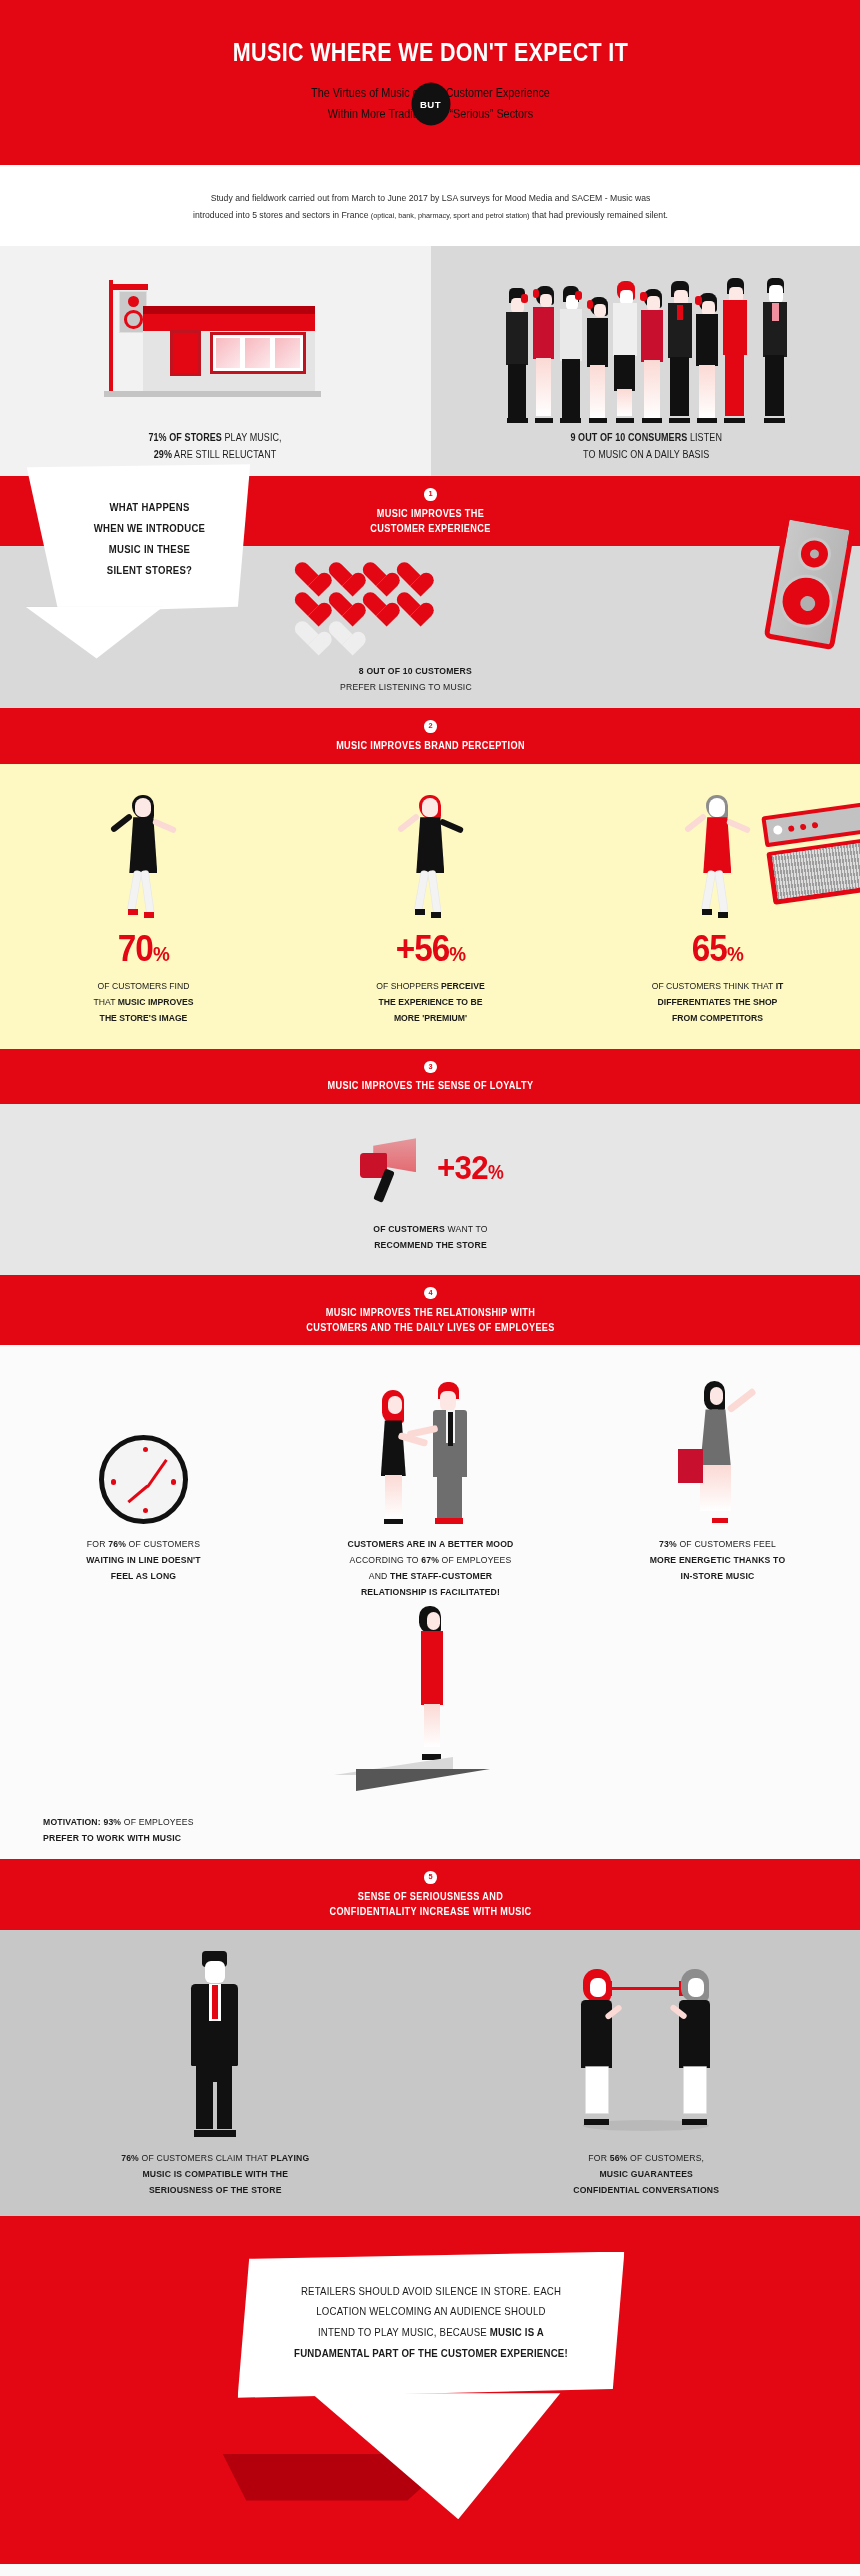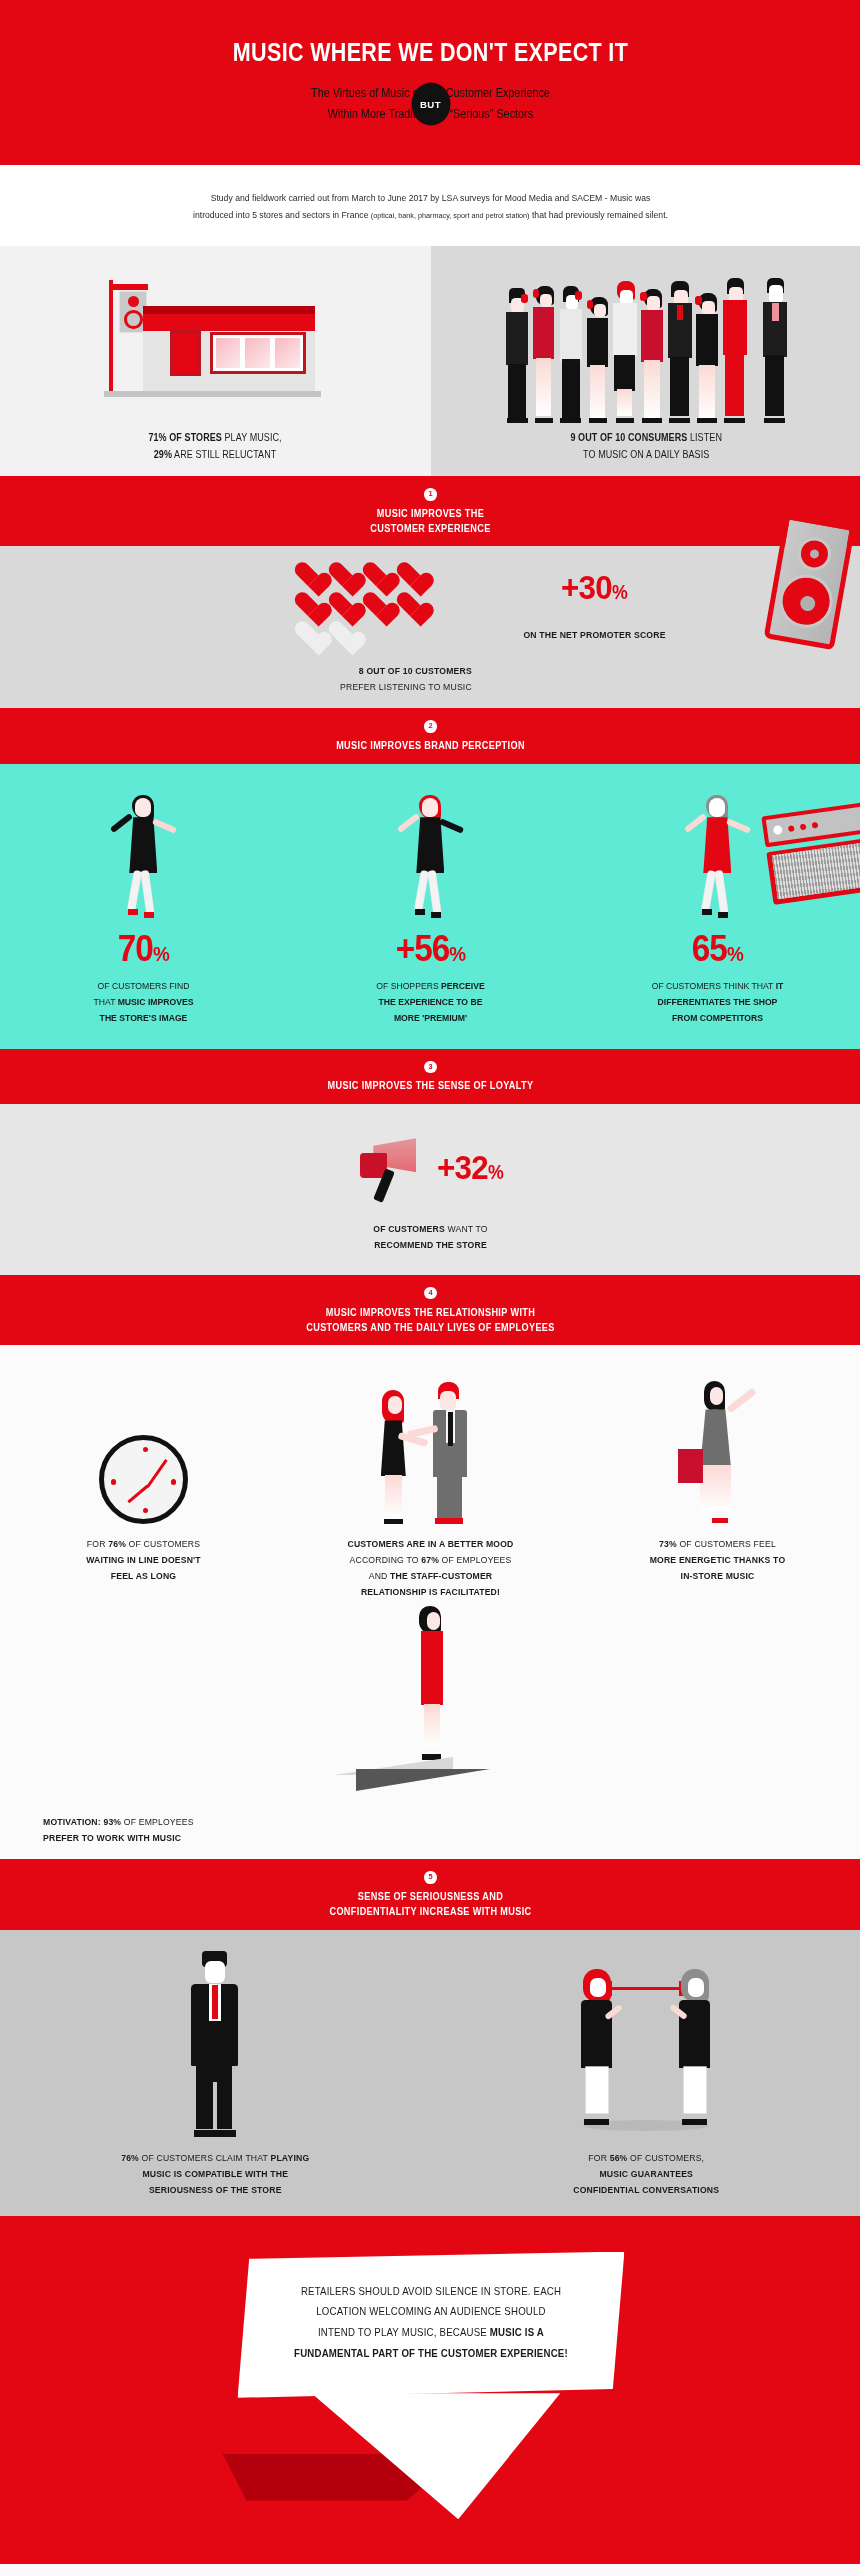--- a/index.html
+++ b/index.html
@@ -132,21 +132,21 @@
     border:3px solid #c9c9c9; }
   .speaker .tw i { position:absolute; top:9px; left:9px; width:9px; height:9px;
     border-radius:50%; background:#b0b0b0; }
   .speaker .wf { position:absolute; bottom:12px; left:50%; margin-left:-27px;
     width:53px; height:53px; border-radius:50%; background:#E30613;
     border:3px solid #c9c9c9; }
   .speaker .wf i { position:absolute; top:18px; left:18px; width:15px; height:15px;
     border-radius:50%; background:#b0b0b0; }
 
   
-  .s2 { background:#5eead4; padding:19.3px 0 22px; position:relative; overflow:hidden; }
+  .s2 { background:#fef9c3; padding:19.3px 0 22px; position:relative; overflow:hidden; }
   .cols3 { display:flex; }
   .cols3 > div { flex:1; text-align:center; }
   .fig { height:141px; display:flex; align-items:flex-end; justify-content:center; }
   .dancer { width:67px; height:126px; position:relative; }
   .dancer .head { position:absolute; top:0; left:25px; width:16.3px; height:19.3px; border-radius:8.2px 8.2px 6.7px 6.7px; }
   .dancer .hair { position:absolute; top:-3px; left:22px; width:22px; height:25px; border-radius:11px 11px 4.5px 15px; }
   .dancer .body { position:absolute; top:19.3px; left:19.3px; width:28px; height:56px;
      clip-path:polygon(14% 0, 86% 0, 100% 100%, 0 100%); }
   .dancer .arm1 { position:absolute; top:22px; left:-1.5px; width:25px; height:6px;
      transform:rotate(-38deg); border-radius:3px; }
@@ -438,20 +438,29 @@
 
   <div class="band">
     <div class="num">1</div>
     <div class="btitle">
       <div>MUSIC IMPROVES THE</div>
       <div>CUSTOMER EXPERIENCE</div>
     </div>
   </div>
 
   <div class="s1">
+    <div class="bubble">
+      <div class="body">
+        <div>WHAT HAPPENS</div>
+        <div>WHEN WE INTRODUCE</div>
+        <div>MUSIC IN THESE</div>
+        <div>SILENT STORES?</div>
+      </div>
+      <div class="tail"></div>
+    </div>
 
     <div class="speaker">
       <div class="tw">
           <i></i>
         </div>
       <div class="wf">
           <i></i>
         </div>
     </div>
 
@@ -466,24 +475,20 @@
           <div class="heart"></div>
           <div class="heart"></div>
           <div class="heart"></div>
           <div class="heart off"></div>
           <div class="heart off"></div>
         </div>
         <div class="small-cap" style="margin-top:16.3px;">
           <div>8 OUT OF 10 CUSTOMERS</div>
           <div class="light">PREFER LISTENING TO MUSIC</div>
         </div>
-      </div>
-      <div class="nps-col">
-        <div class="bignum"><span>+30</span><span class="pc">%</span></div>
-        <div class="small-cap" style="margin-top:19.3px;">ON THE NET PROMOTER SCORE</div>
       </div>
     </div>
   </div>
 
   <div class="band">
     <div class="num">2</div>
     <div class="btitle">MUSIC IMPROVES BRAND PERCEPTION</div>
   </div>
 
   <div class="s2">

